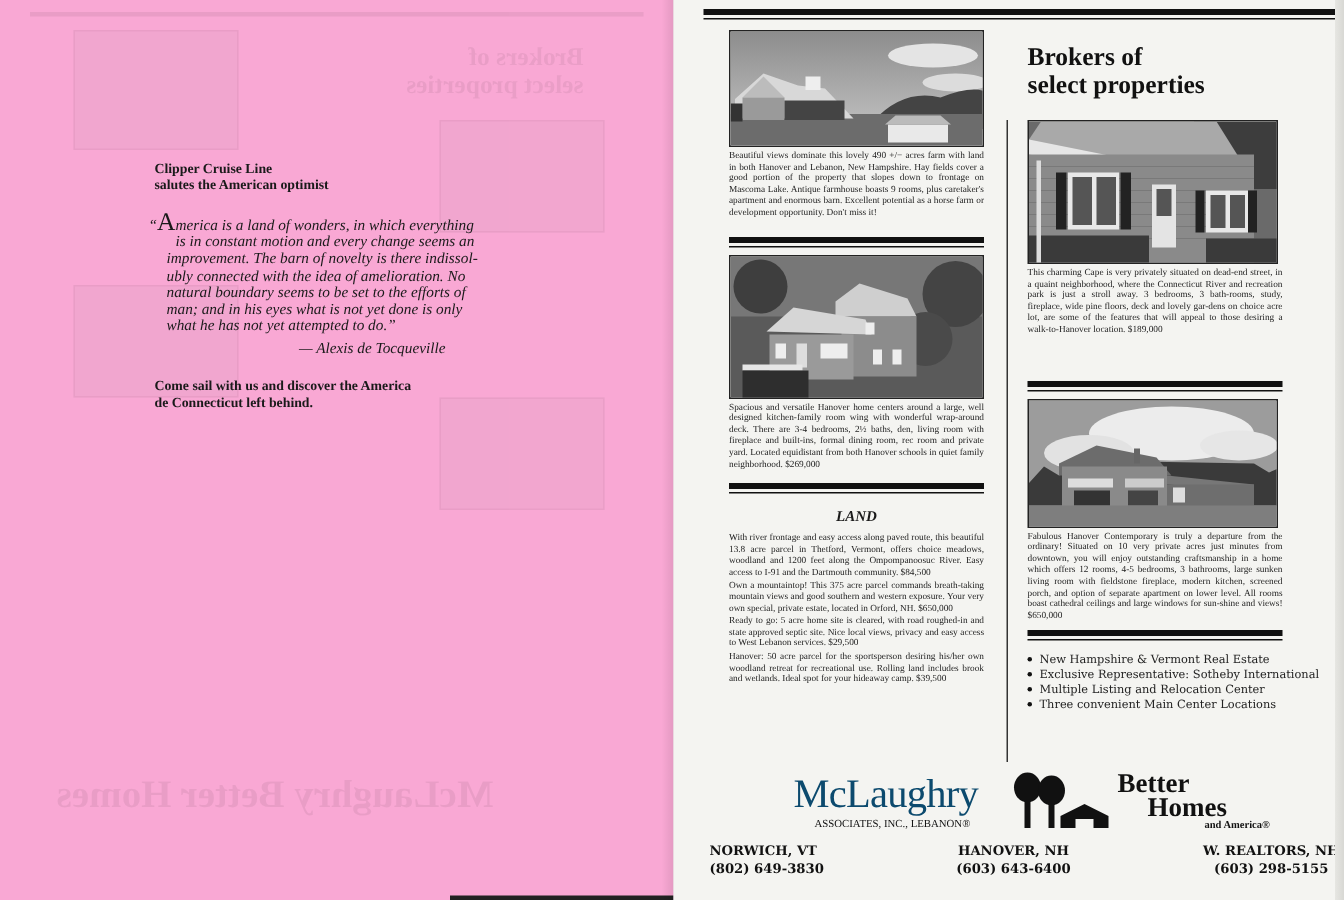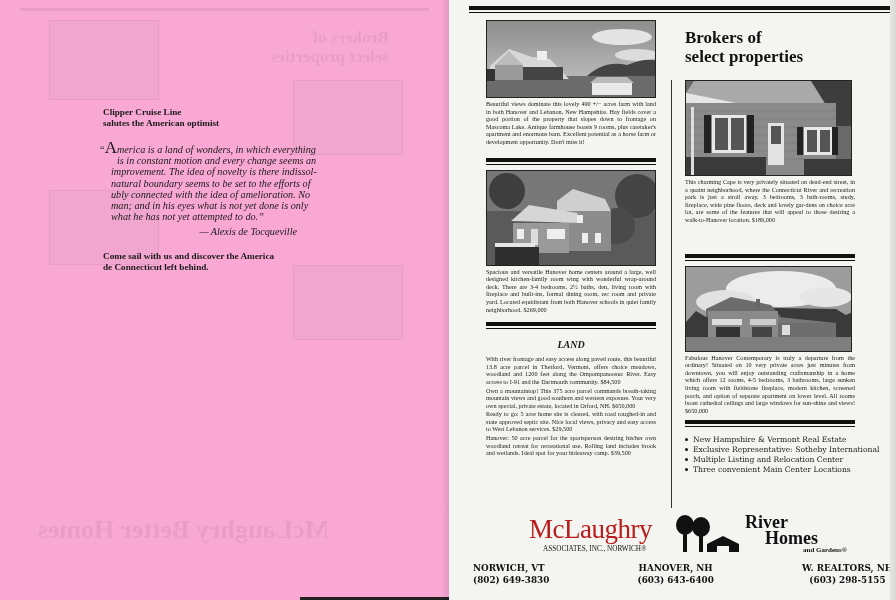--- a/index.html
+++ b/index.html
@@ -49,21 +49,21 @@
     .brokers-title { font-family: "Liberation Serif", serif; font-weight: bold; font-size: 17px; line-height: 19px; color: #111; margin-top: 8px; margin-bottom: 14px; }
 
     .land-head { text-align: center; font-weight: bold; font-size: 10px; margin: 10px 0 5px; font-style: italic; }
     .land-item { font-size: 6.2px; line-height: 7.6px; text-align: justify; margin-bottom: 1px; color: #222; }
 
     .features { list-style: none; margin-top: 8px; }
     .features li { font-family: "DejaVu Serif", serif; font-size: 7.6px; line-height: 10px; color: #222; white-space: nowrap; }
     .features li .dot { display: inline-block; width: 3px; height: 3px; background: #111; border-radius: 50%; margin-right: 5px; vertical-align: middle; position: relative; top: -1px; }
 
     .logo-row { position: absolute; left: 80px; top: 512px; width: 300px; height: 46px; }
-    .logo-mc { position: absolute; left: 0; top: 2px; font-family: "Liberation Serif", serif; font-size: 27px; letter-spacing: -0.5px; color: #b91c1c; }
+    .logo-mc { position: absolute; left: 0; top: 2px; font-family: "Liberation Serif", serif; font-size: 27px; letter-spacing: -0.5px; color: #0c4a6e; }
     .logo-assoc { position: absolute; left: 14px; top: 33px; font-family: "Liberation Serif", serif; font-size: 7.2px; color: #111; }
     .logo-bhg { position: absolute; left: 216px; top: 2px; font-family: "Liberation Serif", serif; font-weight: bold; color: #111; }
     .logo-bhg .better { display: block; font-size: 18px; line-height: 16px; }
     .logo-bhg .homes { display: block; font-size: 18px; line-height: 16px; margin-left: 20px; }
     .logo-bhg .garden { position: absolute; left: 58px; top: 32px; font-size: 7px; white-space: nowrap; }
     .logo-mark { position: absolute; left: 146px; top: 2px; }
 
     .offices { position: absolute; left: 24px; top: 562px; width: 420px; display: flex; justify-content: space-between; }
     .office { text-align: center; font-family: "DejaVu Serif", serif; font-weight: bold; font-size: 8.8px; line-height: 12px; color: #111; }
     .office.first { text-align: left; }
@@ -87,23 +87,23 @@
 
     <div class="left-content">
       <div class="sponsor">
         <div>Clipper Cruise Line</div>
         <div>salutes the American optimist</div>
       </div>
 
       <div class="quote">
         <span class="qline first"><span>“</span><span class="dropA">A</span><span>merica is a land of wonders, in which everything</span></span>
         <span class="qline indent1">is in constant motion and every change seems an</span>
-        <span class="qline indent2">improvement. The idea of novelty is there indissol-</span>
+        <span class="qline indent2">improvement. The barn of novelty is there indissol-</span>
+        <span class="qline indent2">ubly connected with the idea of amelioration. No</span>
         <span class="qline indent2">natural boundary seems to be set to the efforts of</span>
-        <span class="qline indent2">ubly connected with the idea of amelioration. No</span>
         <span class="qline indent2">man; and in his eyes what is not yet done is only</span>
         <span class="qline indent2">what he has not yet attempted to do.”</span>
       </div>
       <div class="attribution">— Alexis de Tocqueville</div>
 
       <div class="cta">
         <div>Come sail with us and discover the America</div>
         <div>de Connecticut left behind.</div>
       </div>
     </div>
@@ -259,34 +259,34 @@
       <ul class="features">
         <li><span class="dot"></span><span>New Hampshire &amp; Vermont Real Estate</span></li>
         <li><span class="dot"></span><span>Exclusive Representative: Sotheby International</span></li>
         <li><span class="dot"></span><span>Multiple Listing and Relocation Center</span></li>
         <li><span class="dot"></span><span>Three convenient Main Center Locations</span></li>
       </ul>
     </div>
 
     <div class="logo-row">
       <div class="logo-mc">McLaughry</div>
-      <div class="logo-assoc">ASSOCIATES, INC., NORWICH®</div>
+      <div class="logo-assoc">ASSOCIATES, INC., LEBANON®</div>
       <div class="logo-mark">
         <svg width="70" height="40" viewBox="0 0 70 40">
           <ellipse cx="10" cy="11" rx="9" ry="10" fill="#111"></ellipse>
           <ellipse cx="26" cy="13" rx="9" ry="10" fill="#111"></ellipse>
           <rect x="8" y="20" width="4" height="18" fill="#111"></rect>
           <rect x="24" y="22" width="4" height="16" fill="#111"></rect>
           <path d="M32 38 L32 30 L48 22 L64 30 L64 38 L54 38 L54 32 L42 32 L42 38Z" fill="#111"></path>
         </svg>
       </div>
       <div class="logo-bhg">
-        <span class="better">River</span>
+        <span class="better">Better</span>
         <span class="homes">Homes</span>
-        <span class="garden">and Gardens®</span>
+        <span class="garden">and America®</span>
       </div>
     </div>
 
     <div class="offices">
       <div class="office first">
         <div>NORWICH, VT</div>
         <div>(802) 649-3830</div>
       </div>
       <div class="office">
         <div>HANOVER, NH</div>

